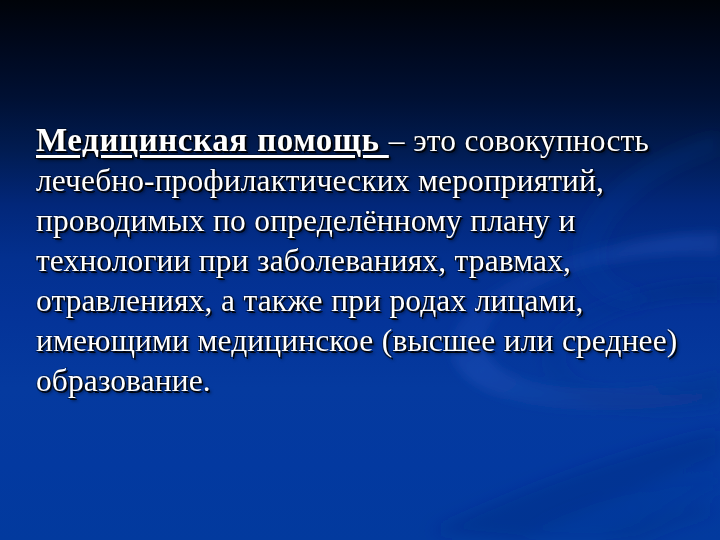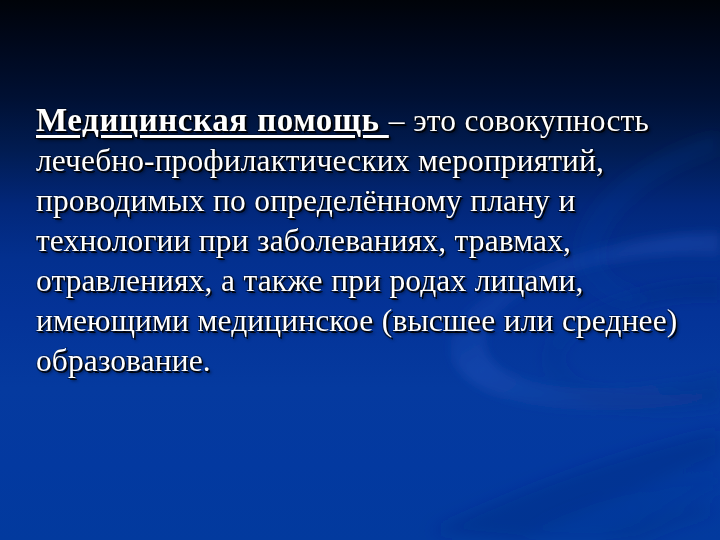--- a/index.html
+++ b/index.html
@@ -30,21 +30,21 @@
     position: absolute;
     inset: 0;
     width: 720px;
     height: 540px;
     pointer-events: none;
   }
 
   .content {
     position: absolute;
     left: 36px;
-    top: 100px;
+    top: 120px;
     width: 656px;
   }
 
   .para {
     margin: 0;
     color: #ffffff;
     font-size: 31.5px;
     line-height: 40px;
     letter-spacing: .1px;
     text-shadow:

